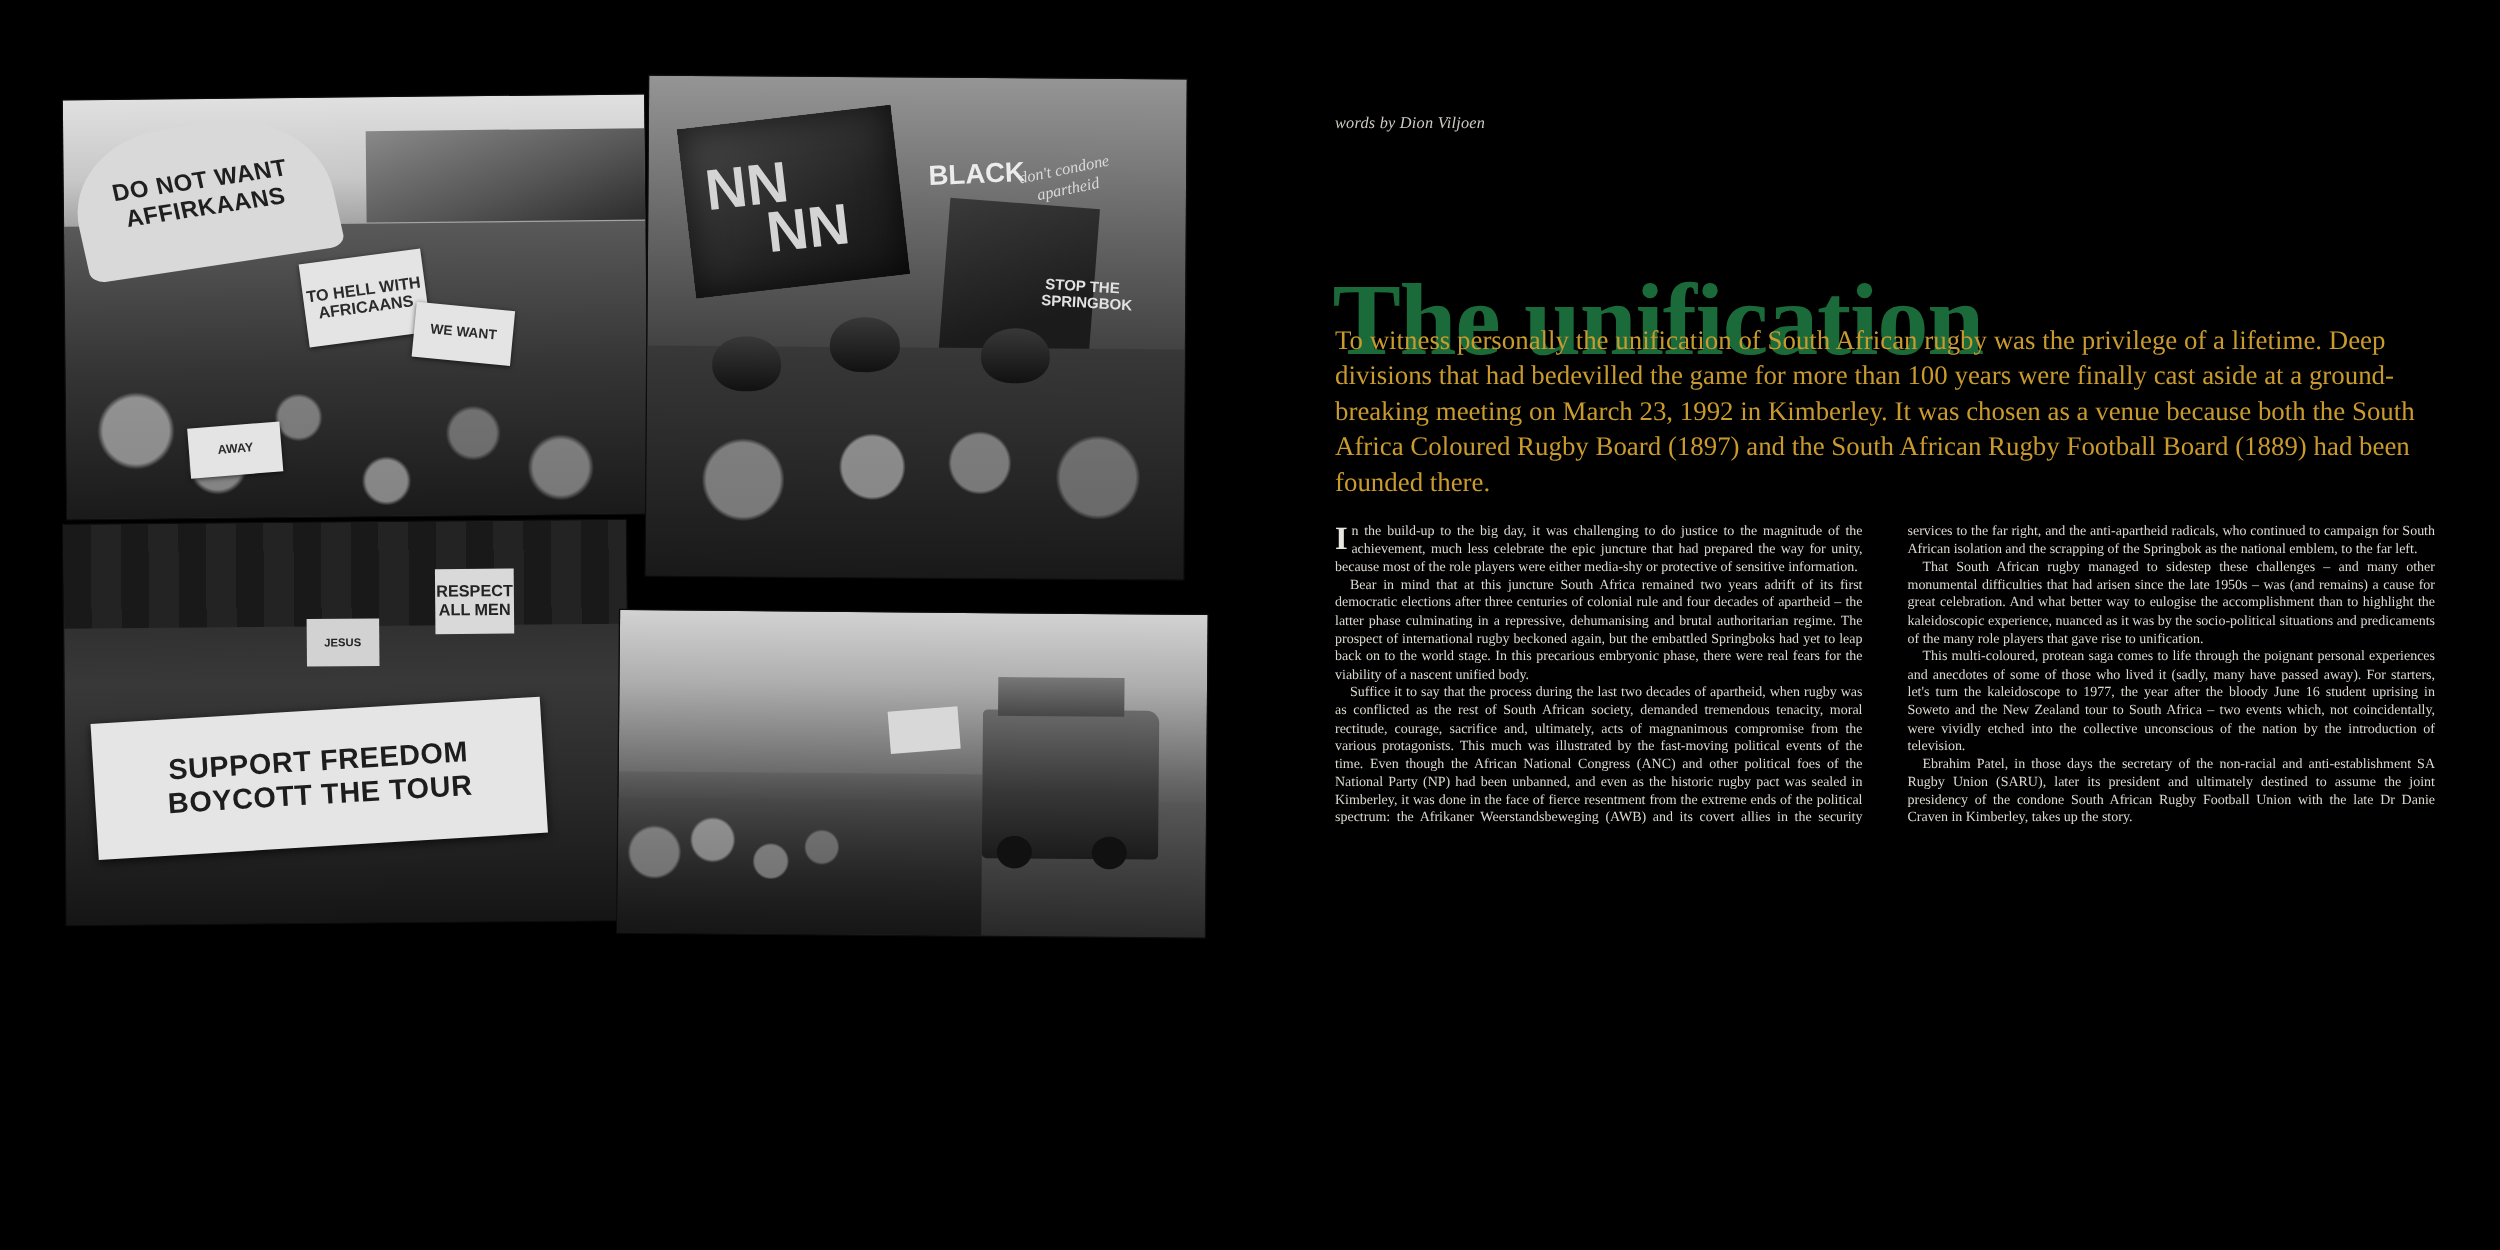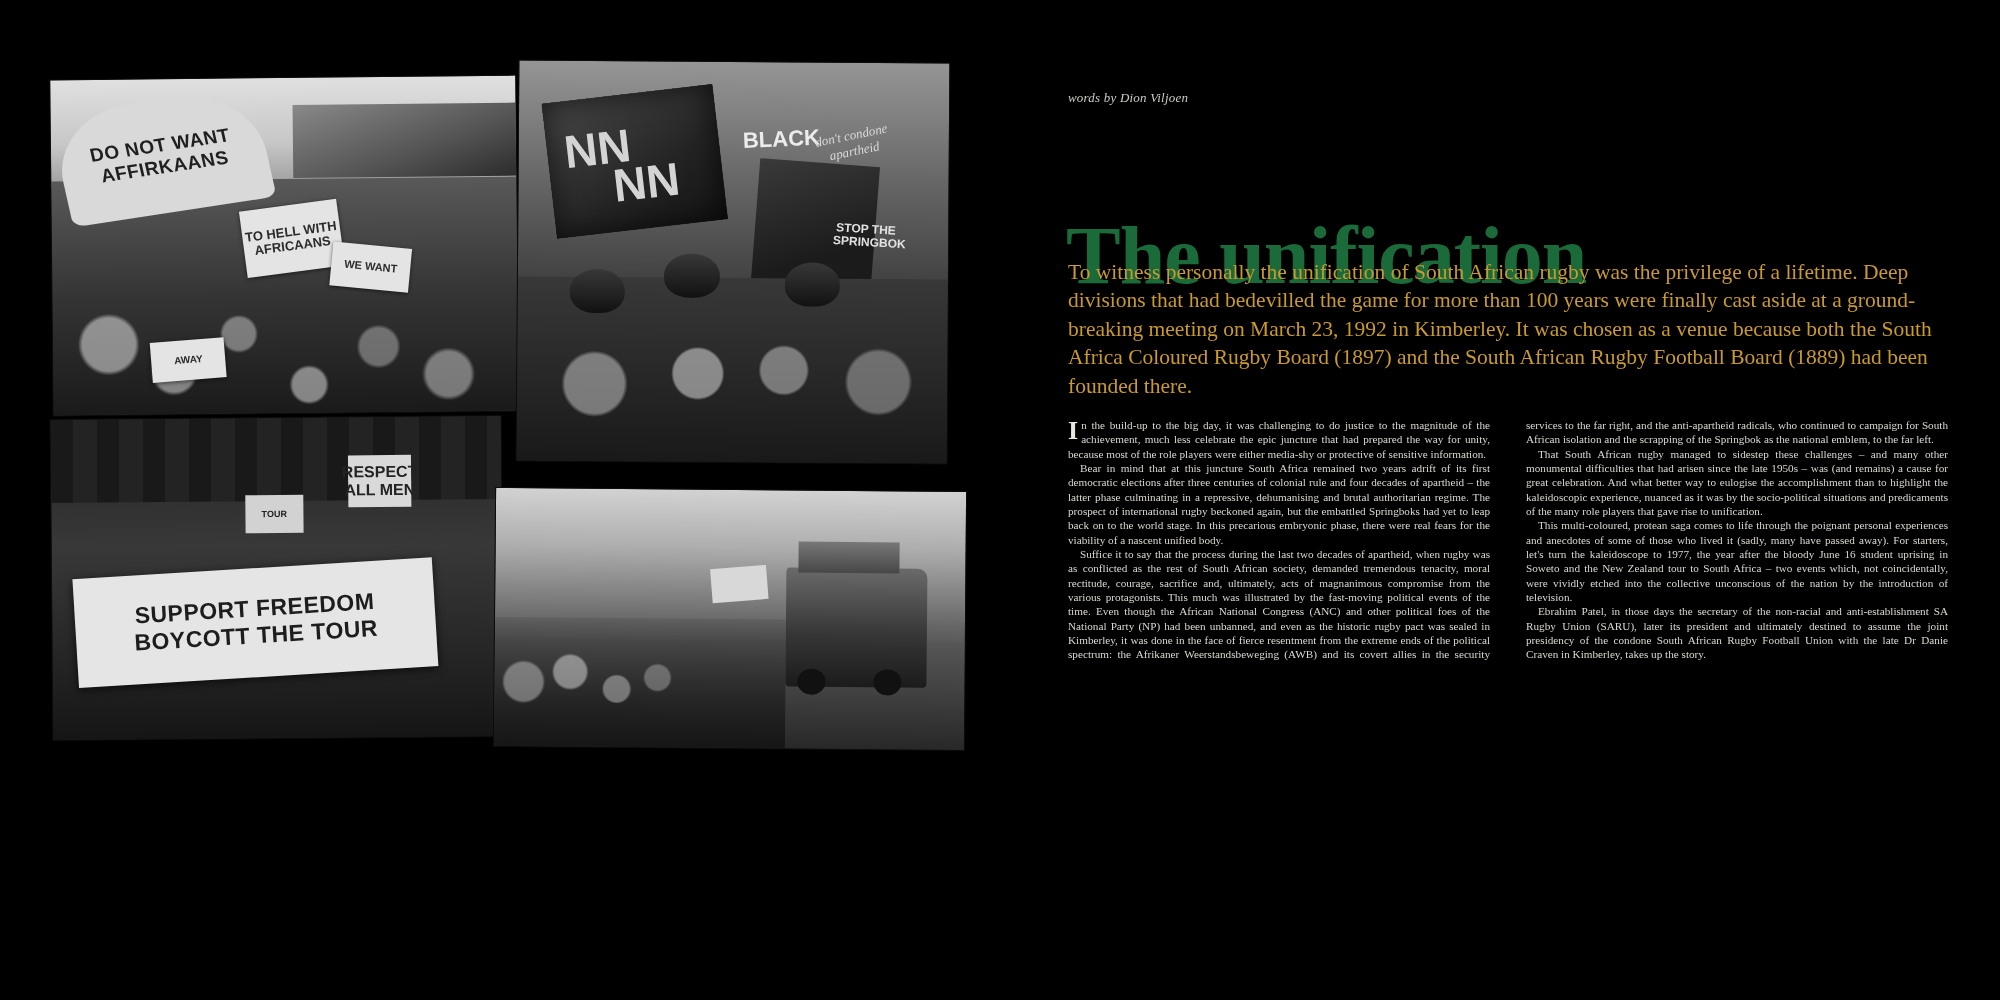--- a/index.html
+++ b/index.html
@@ -164,21 +164,21 @@
     background: #e9e5db;
     transform: rotate(-3deg);
     color:#1d1d1d; font-family:"Liberation Sans",sans-serif; font-weight:700;
     display:flex; flex-direction:column; align-items:center; justify-content:center;
     font-size: 23px; letter-spacing:.5px; line-height:1.2;
     box-shadow: 0 2px 8px rgba(0,0,0,.7);
   }
   .p3-sign-respect {
     position:absolute; left:66%; top:12%; width:14%; height:16%;
     background:#ded9ce; color:#232323;
-    font-family:"Liberation Sans",sans-serif; font-weight:700; font-size:16px;
+    font-family:"Liberation Sans",sans-serif; font-weight:700; font-size:13px;
     display:flex; align-items:center; justify-content:center; text-align:center;
     line-height:1.15;
   }
   .p3-sign-jesus {
     position:absolute; left:43%; top:24%; width:13%; height:12%;
     background:#d7d2c6; color:#232323;
     font-family:"Liberation Sans",sans-serif; font-weight:700; font-size:9px;
     display:flex; align-items:center; justify-content:center; text-align:center;
   }
 
@@ -323,21 +323,21 @@
         <div class="p2-helmet" style="left:12%; top:52%;"></div>
         <div class="p2-helmet" style="left:34%; top:48%;"></div>
         <div class="p2-helmet" style="left:62%; top:50%;"></div>
       </div>
     </div>
 
     <div class="photo photo-3">
       <div class="ph-inner p3-bg">
         <div class="p3-ceiling"></div>
         <div class="p3-sign-respect">RESPECT ALL MEN</div>
-        <div class="p3-sign-jesus">TOUR</div>
+        <div class="p3-sign-jesus">JESUS</div>
         <div class="p3-banner">
           <span>SUPPORT FREEDOM</span>
           <span>BOYCOTT THE TOUR</span>
         </div>
       </div>
     </div>
 
     <div class="photo photo-4">
       <div class="ph-inner p4-bg">
         <div class="p4-road"></div>

